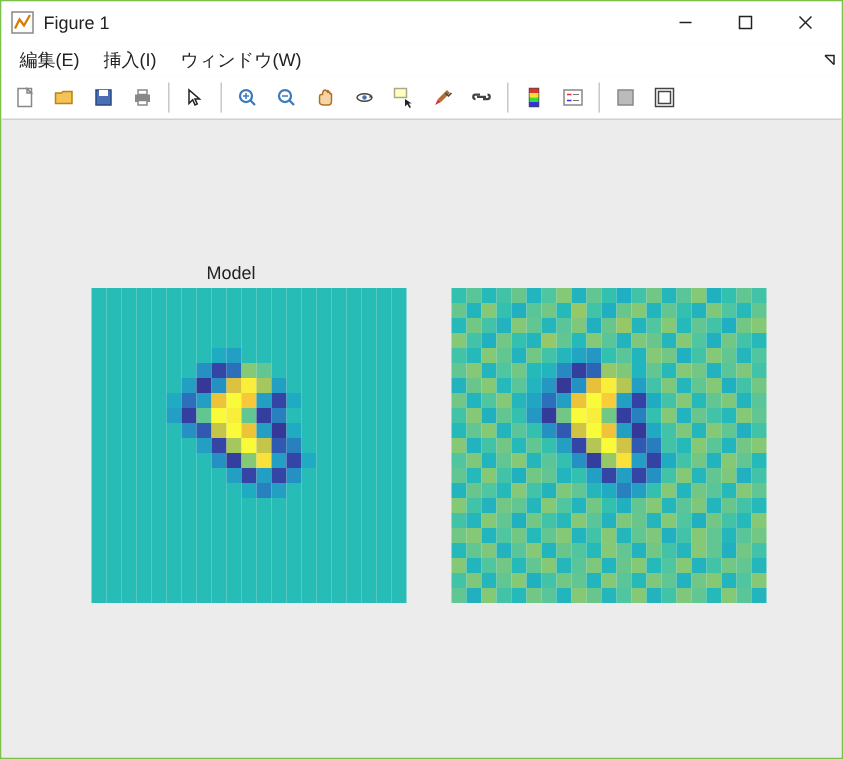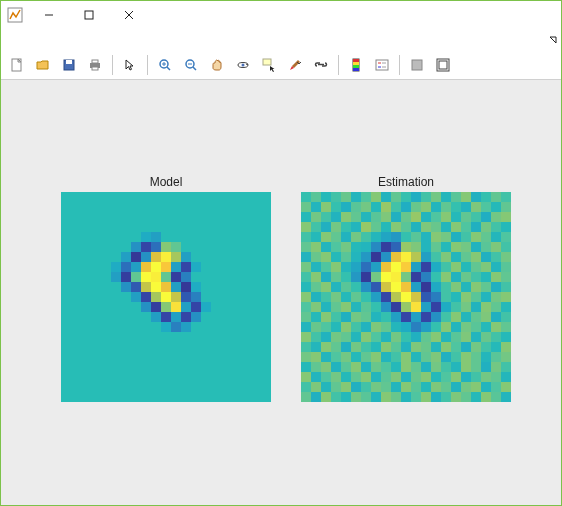--- a/index.html
+++ b/index.html
@@ -25,39 +25,43 @@
 
 <div class="window">
 
   <div class="titlebar">
     <span class="icon">
       <svg width="16" height="16" viewBox="0 0 16 16">
           <rect x="1" y="1" width="14" height="14" fill="#fff" stroke="#888"></rect>
           <path d="M3 12 L6 6 L9 10 L13 3" stroke="#d97a00" stroke-width="1.5" fill="none"></path>
         </svg>
     </span>
+    <span class="title-text">Figure 1</span>
     <div class="winbtn">
         <svg width="10" height="10">
           <line x1="1" y1="5" x2="9" y2="5" stroke="#222"></line>
         </svg>
       </div>
     <div class="winbtn">
         <svg width="10" height="10">
           <rect x="1" y="1" width="8" height="8" fill="none" stroke="#222"></rect>
         </svg>
       </div>
     <div class="winbtn">
         <svg width="10" height="10">
           <line x1="1" y1="1" x2="9" y2="9" stroke="#222"></line>
           <line x1="9" y1="1" x2="1" y2="9" stroke="#222"></line>
         </svg>
       </div>
   </div>
 
   <div class="menubar">
+    <span class="menuitem">編集(E)</span>
+    <span class="menuitem">挿入(I)</span>
+    <span class="menuitem">ウィンドウ(W)</span>
     <span class="menucorner"><svg width="8" height="8">
           <path d="M1 1 L7 1 L7 7" fill="none" stroke="#222"></path>
           <line x1="1" y1="1" x2="7" y2="7" stroke="#222"></line>
         </svg></span>
   </div>
 
   <div class="toolbar">
     <div class="tbtn" title="New Figure">
         <svg width="16" height="16">
           <rect x="3" y="2" width="9" height="12" fill="#fff" stroke="#888"></rect>
@@ -162,22 +166,21 @@
       </div>
     <div class="tbtn" title="Show Plot Tools">
         <svg width="16" height="16">
           <rect x="2" y="2" width="12" height="12" fill="none" stroke="#444"></rect>
           <rect x="4" y="4" width="8" height="8" fill="#fff" stroke="#444"></rect>
         </svg>
       </div>
   </div>
 
   <div class="figarea">
-    <div class="plot-title" style="left:60px;top:95px;">Model</div>
-    <div class="plot-title" style="left:300px;top:95px;">Estimation</div>
+    <div class="plot-title" style="left:48px;top:95px;">Model</div>
     <div class="heatmap" id="hm0" style="left:60px;top:112px;">
         <div class="cell" style="background: rgb(39, 189, 182);"></div>
         <div class="cell" style="background: rgb(39, 189, 182);"></div>
         <div class="cell" style="background: rgb(39, 189, 182);"></div>
         <div class="cell" style="background: rgb(39, 189, 182);"></div>
         <div class="cell" style="background: rgb(39, 189, 182);"></div>
         <div class="cell" style="background: rgb(39, 189, 182);"></div>
         <div class="cell" style="background: rgb(39, 189, 182);"></div>
         <div class="cell" style="background: rgb(39, 189, 182);"></div>
         <div class="cell" style="background: rgb(39, 189, 182);"></div>

